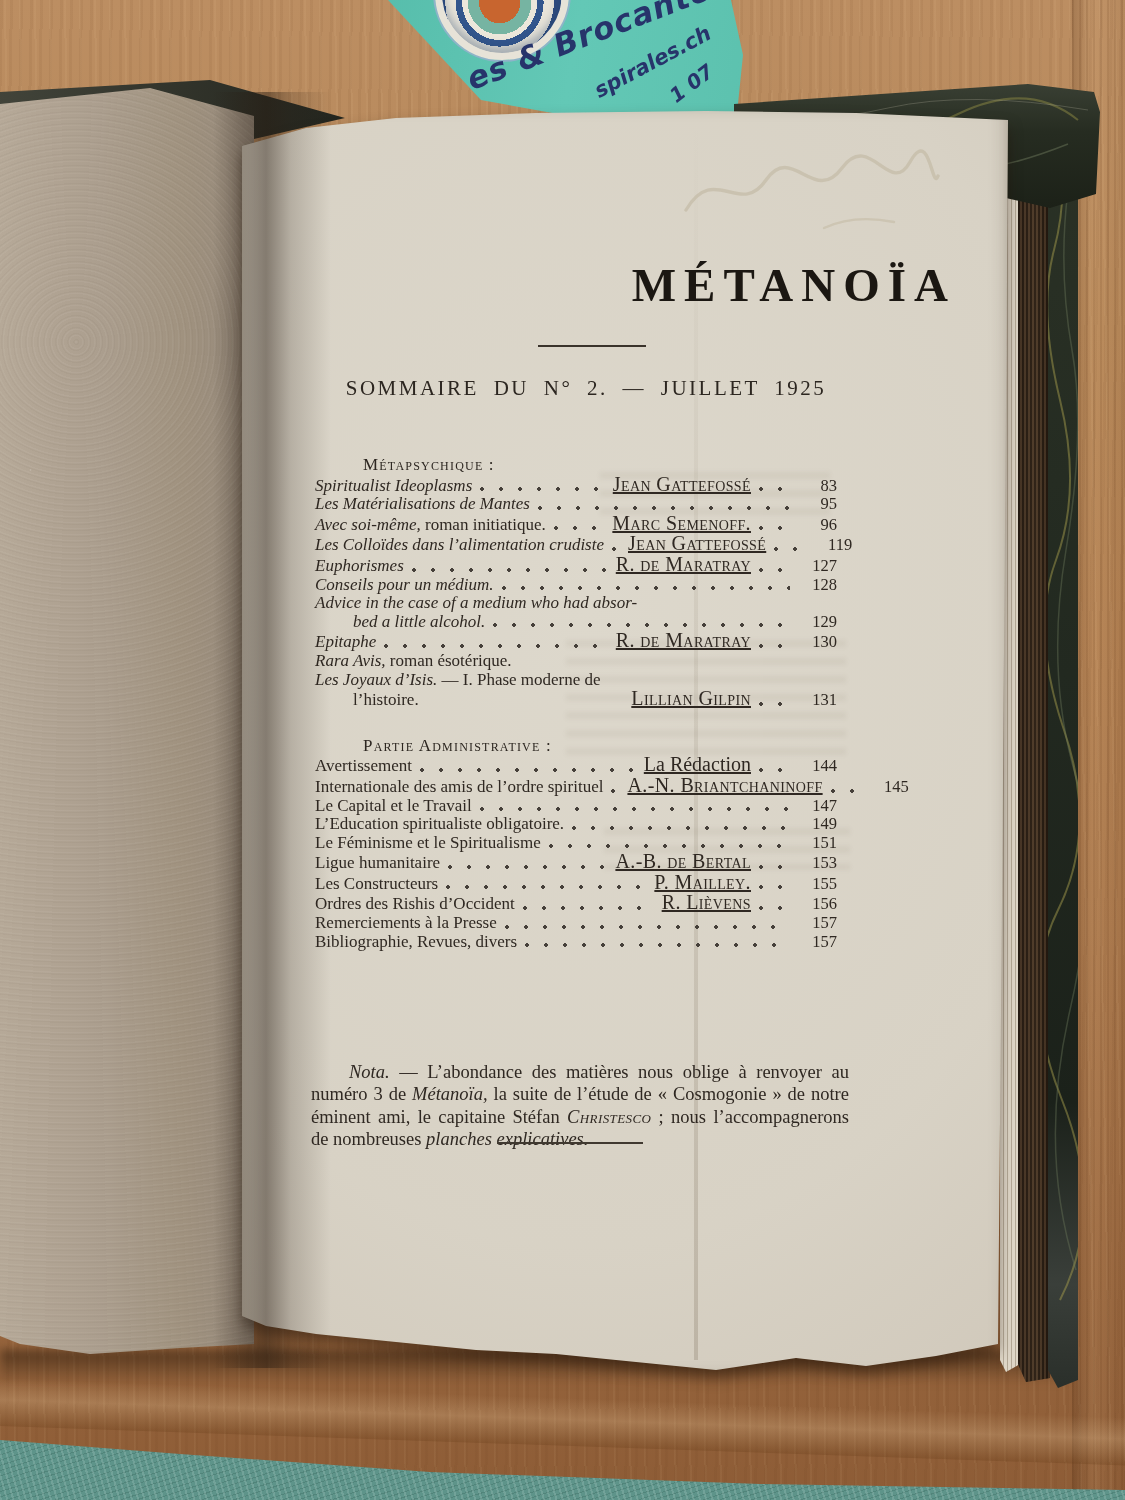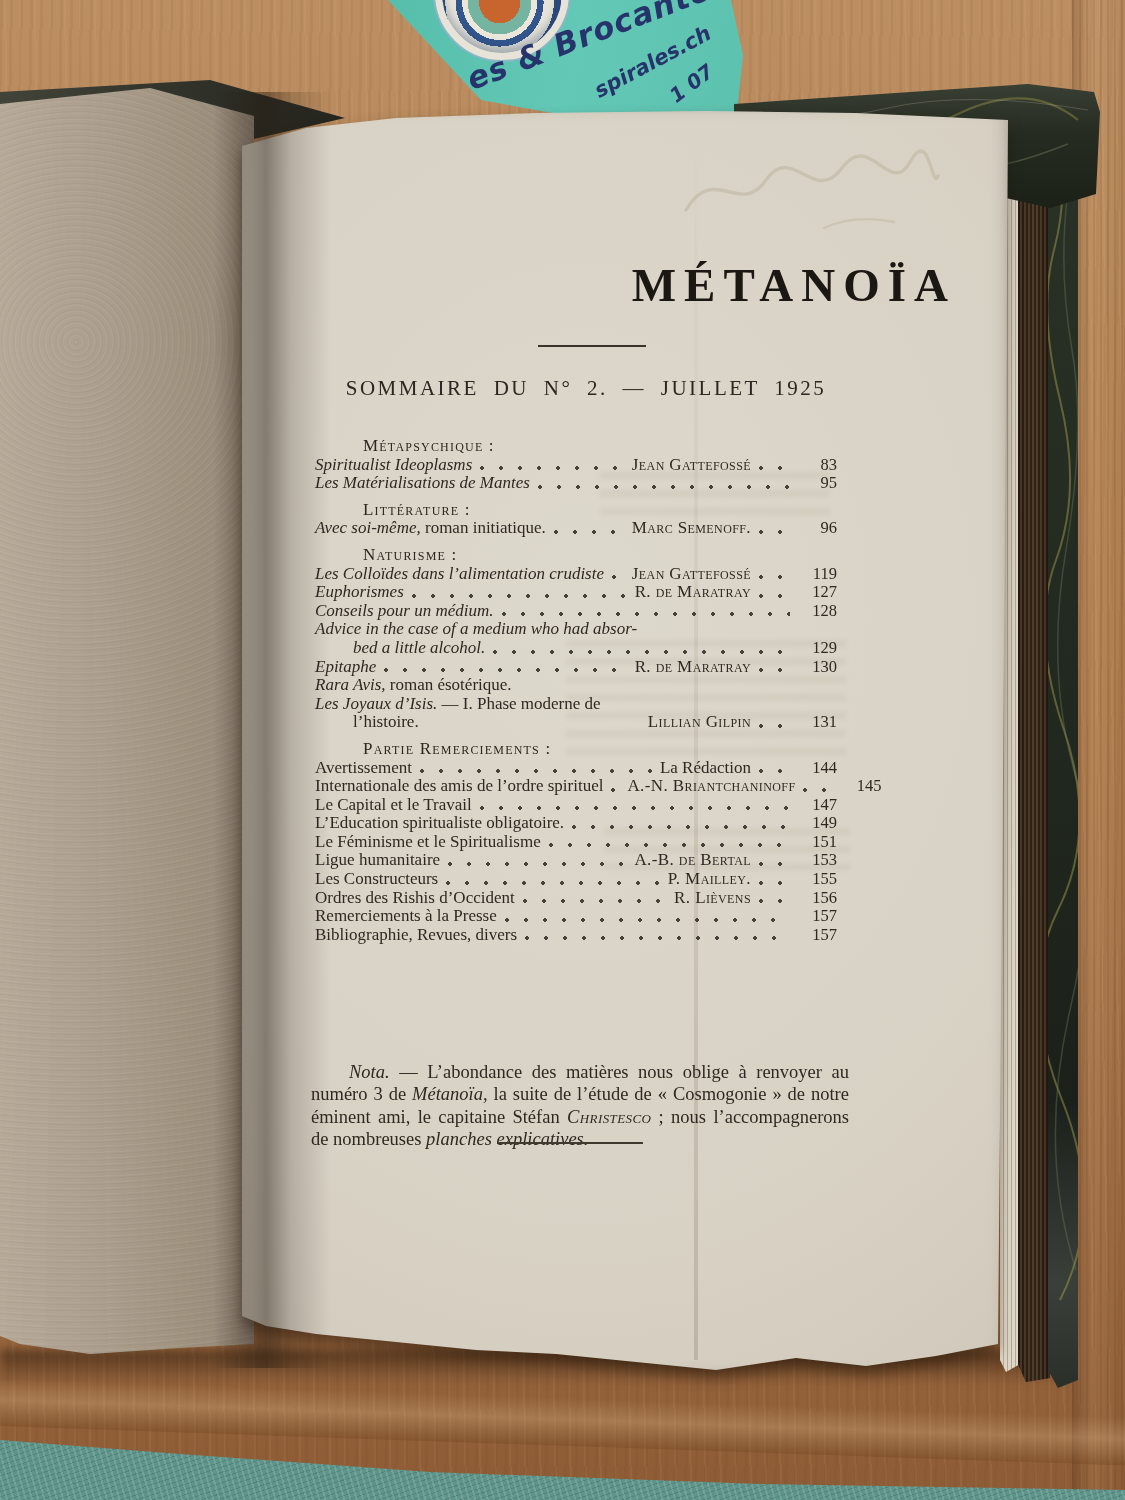--- a/index.html
+++ b/index.html
@@ -90,32 +90,32 @@
     background:repeating-linear-gradient(180deg,rgba(122,112,94,.16) 0 7px,transparent 7px 18px);}
   .ghost-hand{position:absolute;left:438px;top:32px;width:270px;height:110px;opacity:.5;pointer-events:none;}
 
   .jtitle{position:absolute;left:0;top:158px;width:720px;text-align:right;
     font-size:47px;font-weight:bold;letter-spacing:8px;color:#1b1712;}
   .title-rule{position:absolute;left:302px;top:245px;width:108px;height:2px;background:#3a332b;}
   .sommaire{position:absolute;left:0;top:276px;width:700px;text-align:center;
     font-size:21px;letter-spacing:2.5px;word-spacing:7px;color:#2c2620;white-space:nowrap;}
 
   .toc{position:absolute;left:79px;top:329px;width:522px;font-size:17px;line-height:18.6px;}
-  .toc-section{padding-left:48px;margin-top:8px;font-variant:small-caps;font-size:17px;
+  .toc-section{padding-left:48px;margin-top:27px;font-variant:small-caps;font-size:17px;
     letter-spacing:1.2px;color:#2c2620;}
   .toc-row{display:flex;align-items:baseline;}
   .toc-row .t{white-space:nowrap;}
   .toc-row .t .i{font-style:italic;}
   .toc-row .t.ind{padding-left:38px;}
   .lead{flex:1 1 auto;min-width:10px;margin:0 7px 3px;height:6px;align-self:flex-end;
     background-image:radial-gradient(circle at 3px 3px,#46403a 1.6px,transparent 2px);
     background-size:19px 6px;background-repeat:repeat-x;}
   .lead2{flex:0 0 32px;}
   .spacer{flex:1 1 auto;}
-  .a{white-space:nowrap;font-size:17px;}
+  .a{white-space:nowrap;font-size:20px;text-decoration:underline;}
   .a.sc{font-variant:small-caps;letter-spacing:.4px;}
   .n{flex:0 0 40px;text-align:right;font-size:16.5px;font-family:Liberation Serif, serif;}
 
   .nota{position:absolute;left:75px;top:942px;width:538px;font-size:18.5px;line-height:22.6px;
     text-align:justify;text-indent:38px;color:#2f2822;}
   .nota .i{font-style:italic;}
   .nota .sc{font-variant:small-caps;letter-spacing:.4px;font-style:italic;}
   .footer-rule{position:absolute;left:261px;top:1042px;width:146px;height:2px;background:#403930;}
 </style>
 </head>
@@ -176,29 +176,27 @@
             <span class="lead"></span>
             <span class="a sc">Jean Gattefossé</span>
             <span class="lead lead2"></span>
             <span class="n">83</span>
           </div>
           <div class="toc-row">
             <span class="t"><span class="i">Les Matérialisations de Mantes</span></span>
             <span class="lead"></span>
             <span class="n">95</span>
           </div>
-          <div class="toc-section">Littérature :</div>
           <div class="toc-row">
             <span class="t"><span class="i">Avec soi-même,</span><span class="r"> roman initiatique.</span></span>
             <span class="lead"></span>
             <span class="a sc">Marc Semenoff.</span>
             <span class="lead lead2"></span>
             <span class="n">96</span>
           </div>
-          <div class="toc-section">Naturisme :</div>
           <div class="toc-row">
             <span class="t"><span class="i">Les Colloïdes dans l’alimentation crudiste</span></span>
             <span class="lead"></span>
             <span class="a sc">Jean Gattefossé</span>
             <span class="lead lead2"></span>
             <span class="n">119</span>
           </div>
           <div class="toc-row">
             <span class="t"><span class="i">Euphorismes</span></span>
             <span class="lead"></span>
@@ -232,21 +230,21 @@
           <div class="toc-row">
             <span class="t"><span class="i">Les Joyaux d’Isis.</span><span class="r"> — I. Phase moderne de</span></span>
           </div>
           <div class="toc-row">
             <span class="t ind"><span class="r">l’histoire.</span></span>
             <span class="spacer"></span>
             <span class="a sc">Lillian Gilpin</span>
             <span class="lead lead2"></span>
             <span class="n">131</span>
           </div>
-          <div class="toc-section">Partie Remerciements :</div>
+          <div class="toc-section">Partie Administrative :</div>
           <div class="toc-row">
             <span class="t"><span class="r">Avertissement</span></span>
             <span class="lead"></span>
             <span class="a">La Rédaction</span>
             <span class="lead lead2"></span>
             <span class="n">144</span>
           </div>
           <div class="toc-row">
             <span class="t"><span class="r">Internationale des amis de l’ordre spirituel</span></span>
             <span class="lead"></span>

